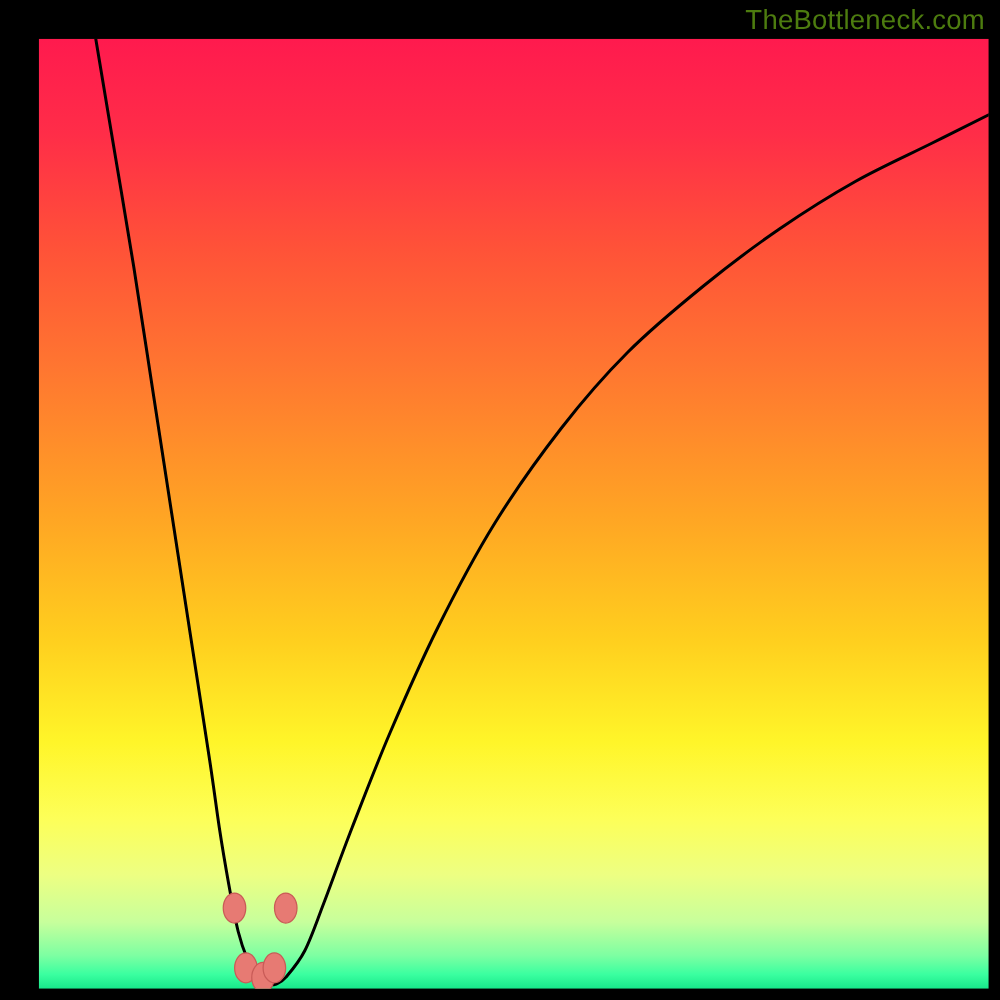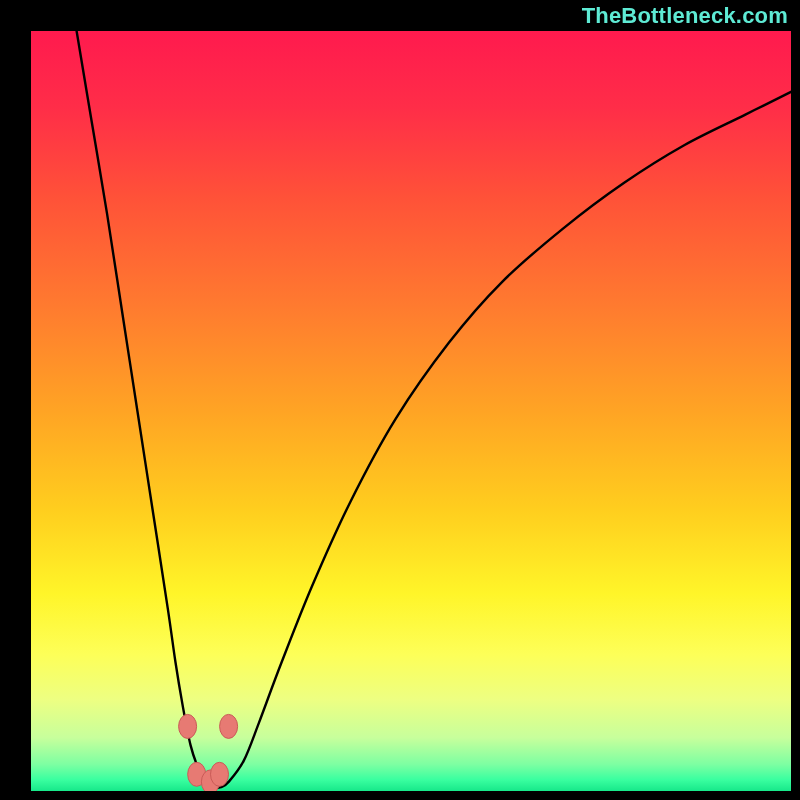--- a/index.html
+++ b/index.html
@@ -35,24 +35,24 @@
     position: absolute;
     left: 0;
     top: 0;
     width: 760px;
     height: 760px;
   }
   .watermark {
     position: absolute;
     top: 3px;
     right: 12px;
-    color: #5eead4;
+    color: #4d7c0f;
     font-size: 22px;
     letter-spacing: 0.2px;
-    font-weight: 700;
+    font-weight: 400;
     user-select: none;
   }
 </style>
 </head>
 <body>
 
 <div class="frame">
 
   <div class="watermark">TheBottleneck.com</div>
 

